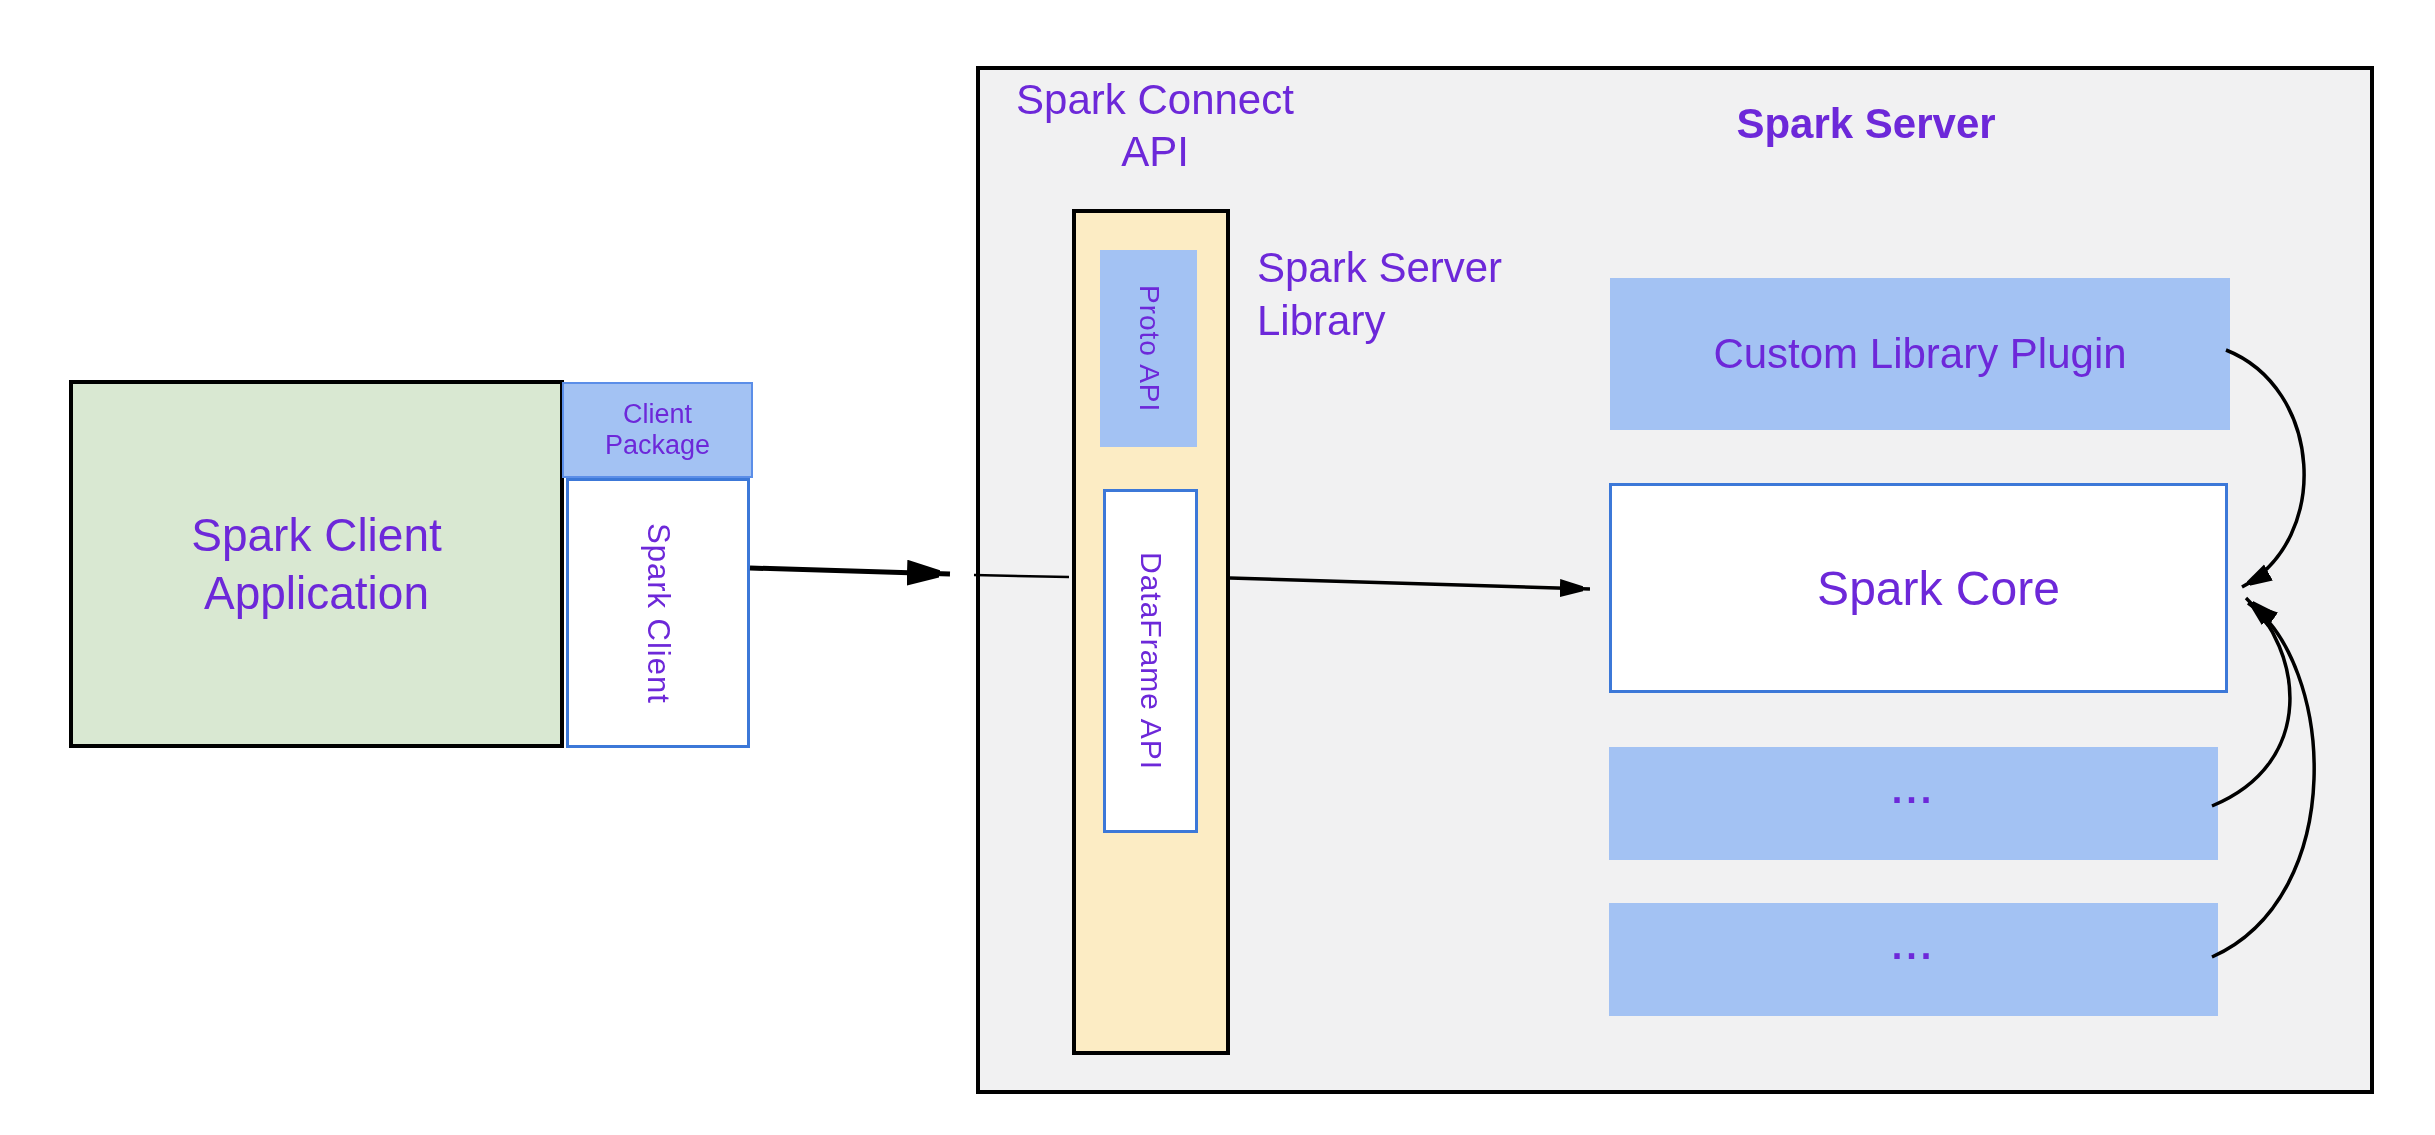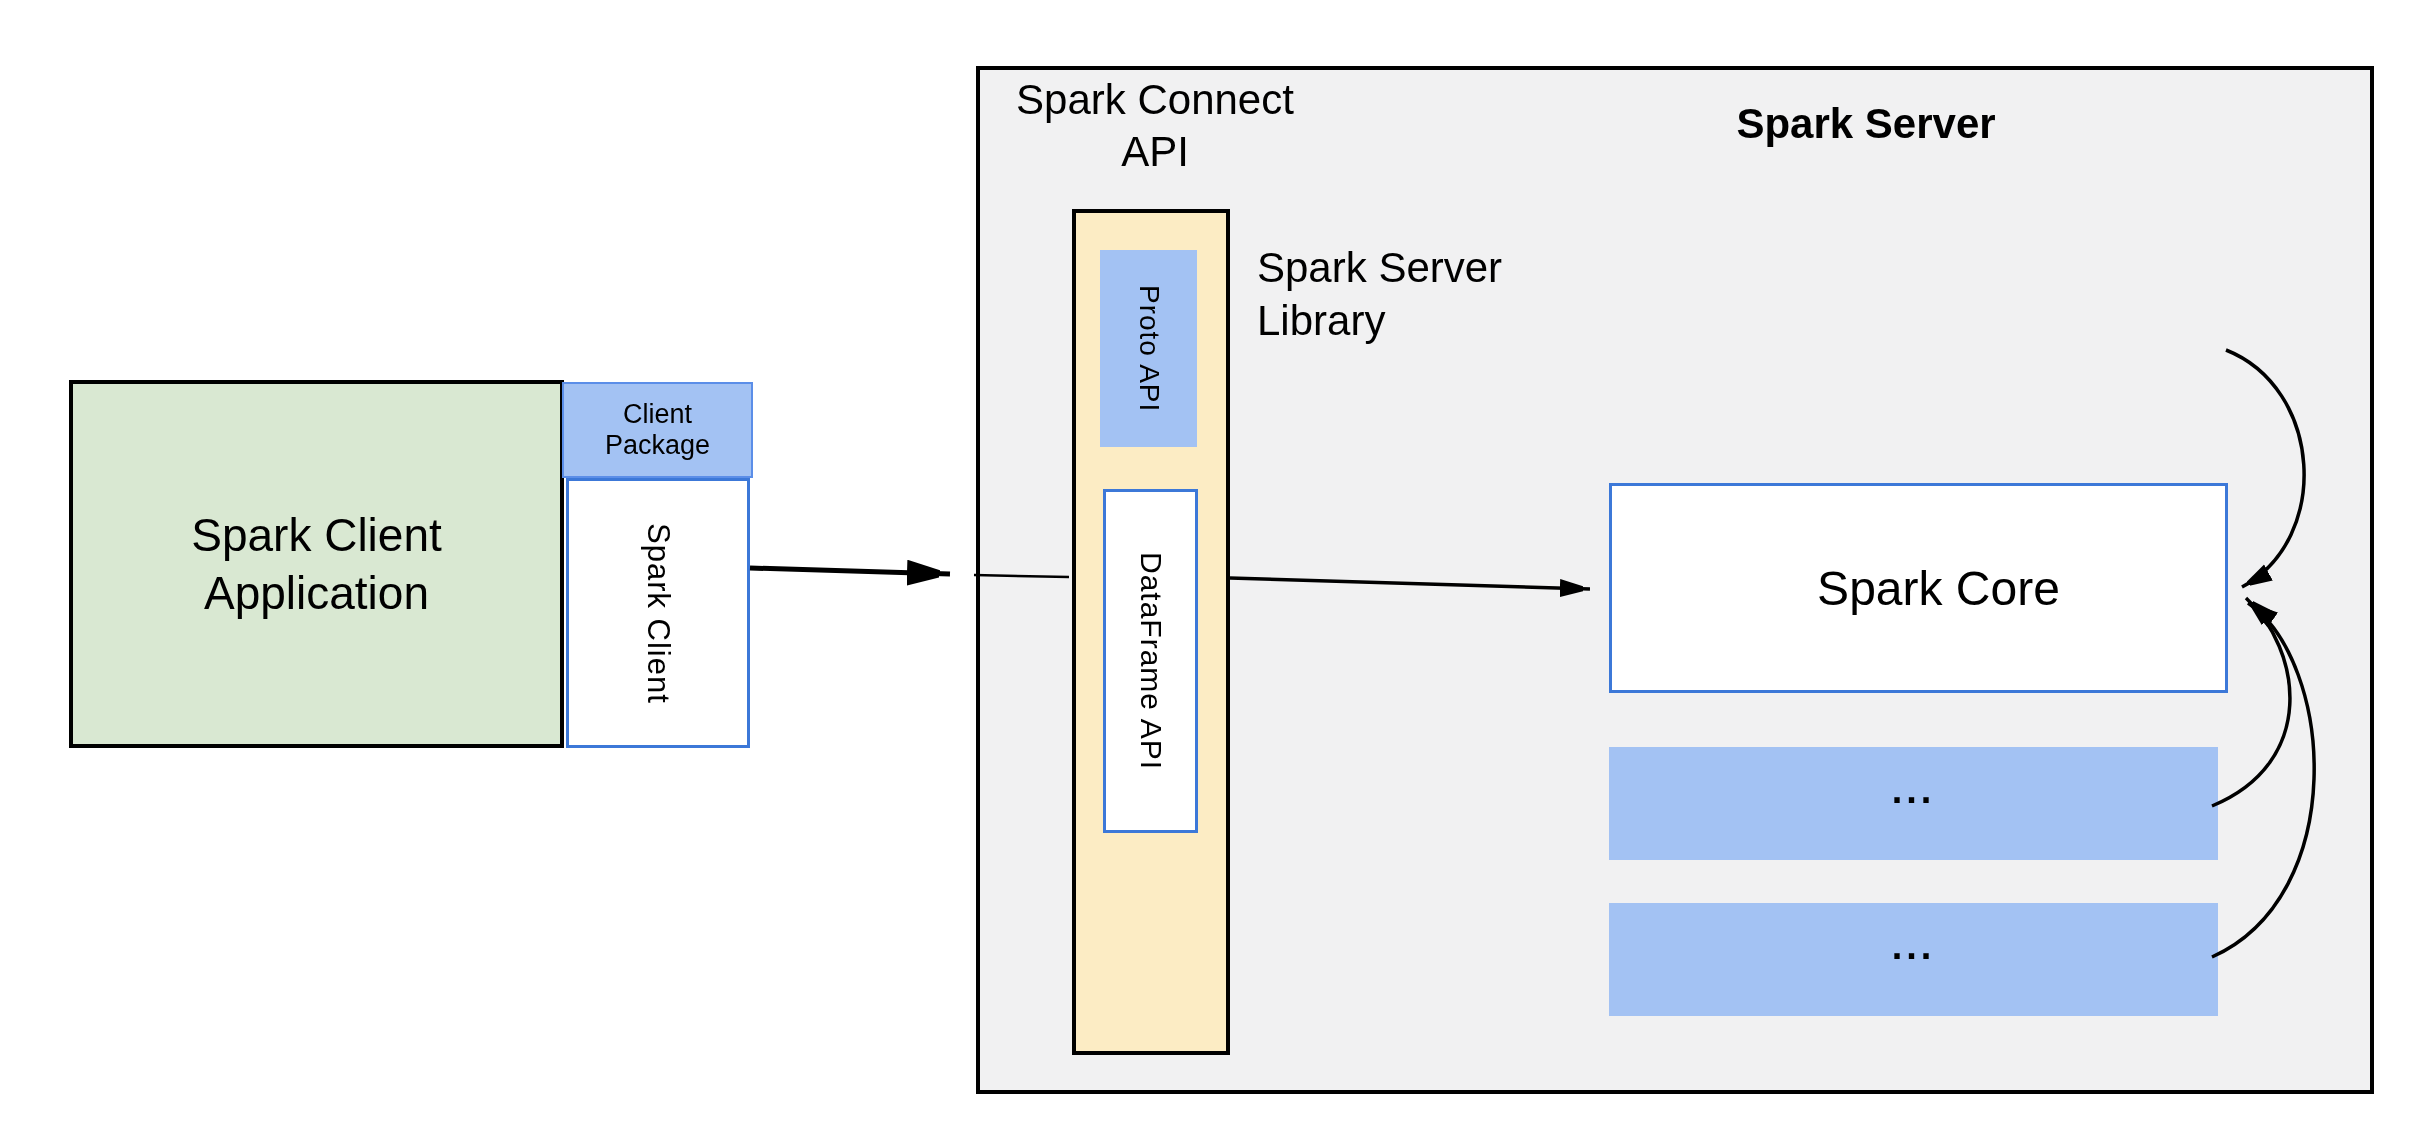--- a/index.html
+++ b/index.html
@@ -1,21 +1,21 @@
 <!DOCTYPE html>
 <html style="--blue-fill: #a3c2f3; --blue-border: #3c78d8; --package-border: #5b8ee8; --green-fill: #d9e8d2; --yellow-fill: #fcecc4; --panel-fill: #f1f1f2; --line: #000000;"><head>
 <meta charset="utf-8">
 <style>
   :root{
     --blue-fill:#a3c2f3; --blue-border:#3c78d8; --package-border:#5b8ee8;
     --green-fill:#d9e8d2; --yellow-fill:#fcecc4; --panel-fill:#f1f1f2; --line:#000000;
   }
   html,body{margin:0;padding:0;background:#ffffff;}
   #stage{position:relative;width:2435px;height:1135px;background:#ffffff;overflow:hidden;
-         font-family:"Liberation Sans", sans-serif;color:#000000;}
+         font-family:"Liberation Sans", sans-serif;color:#6d28d9;}
   .box{position:absolute;box-sizing:border-box;display:flex;align-items:center;justify-content:center;text-align:center;}
   .pre{white-space:pre-line;}
   
   .panel-server{left:976px;top:66px;width:1398px;height:1028px;background:var(--panel-fill);border:4px solid var(--line);}
   .client-app{left:69px;top:380px;width:495px;height:368px;background:var(--green-fill);border:4px solid var(--line);
               font-size:46px;line-height:58px;}
   .client-package{left:562px;top:382px;width:191px;height:96px;background:var(--blue-fill);
                   border:2px solid var(--package-border);font-size:27px;line-height:31px;}
   .spark-client{left:566px;top:478px;width:184px;height:270px;background:#ffffff;border:3px solid var(--blue-border);}
   
@@ -65,20 +65,21 @@
   </div>
 
   <div class="box server-library"></div>
   <div class="box proto-api">
     <span class="vtext">Proto API</span>
   </div>
   <div class="box dataframe-api">
     <span class="vtext">DataFrame API</span>
   </div>
 
+  <div class="box plugin">Custom Library Plugin</div>
   <div class="box core">Spark Core</div>
   <div class="box more1">
     <span class="dots">...</span>
   </div>
   <div class="box more2">
     <span class="dots">...</span>
   </div>
 
   <svg id="arrows" viewBox="0 0 2435 1135">
     <defs>

